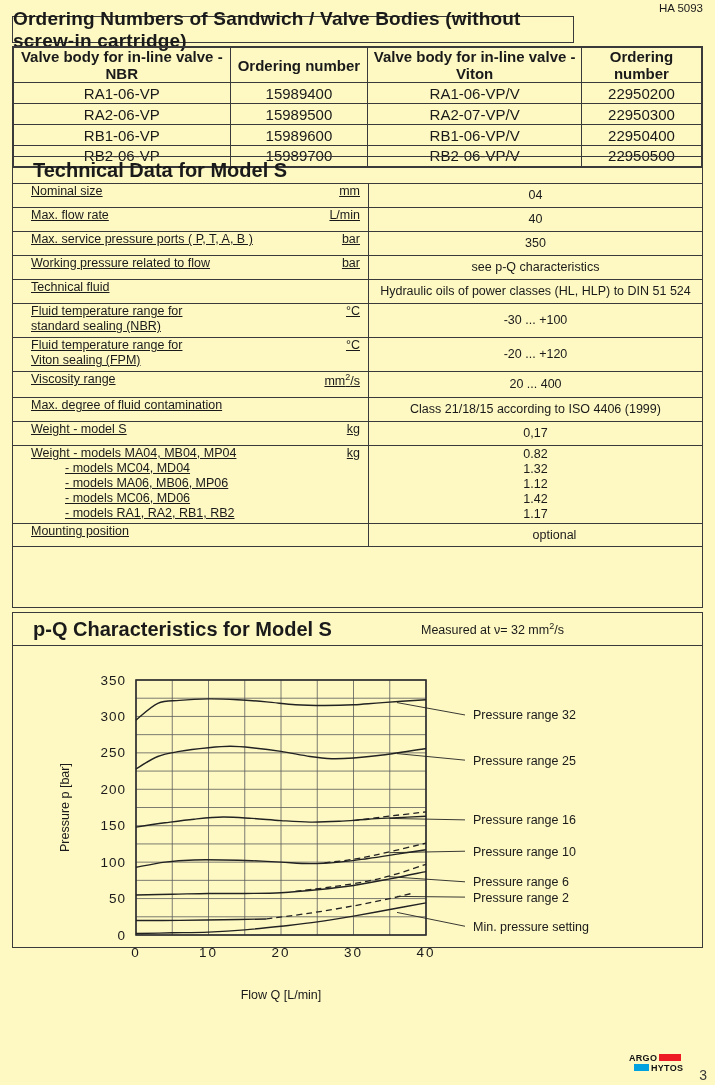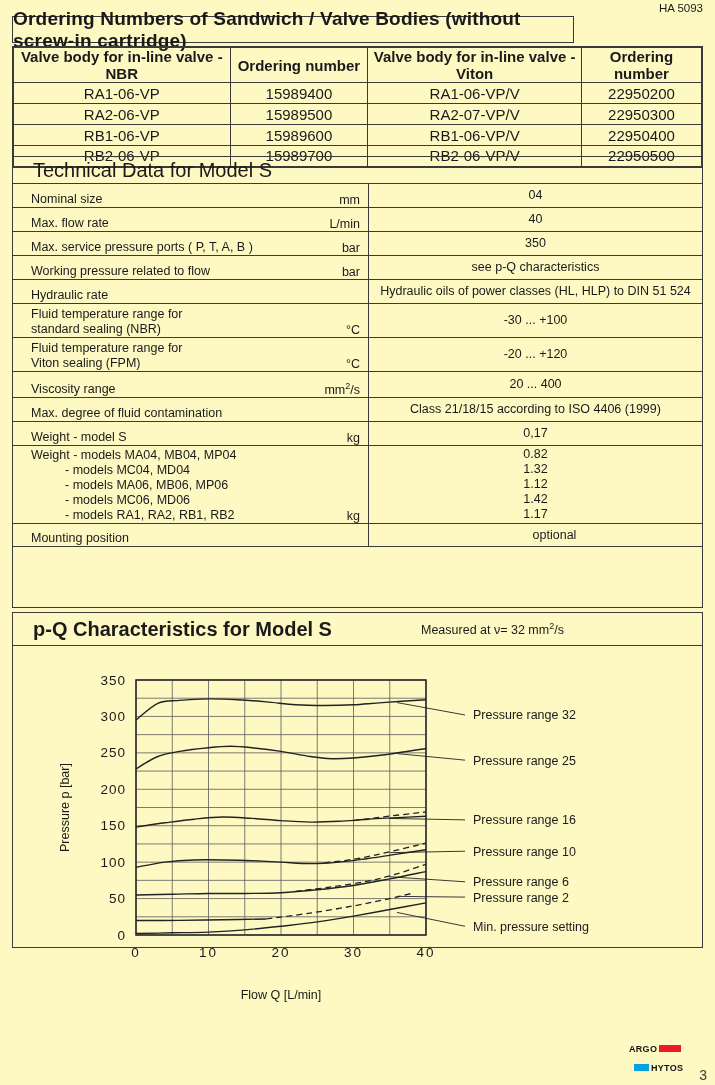--- a/index.html
+++ b/index.html
@@ -15,46 +15,46 @@
 
   .order-table { position:absolute; left:12px; top:46px; width:691px;
                  border-collapse:collapse; table-layout:fixed; font-size:15px; }
   .order-table th, .order-table td { border:1.2px solid #3a3a3a; text-align:center; }
   .order-table { border:2px solid #3a3a3a; }
   .order-table th { height:26px; font-weight:bold; }
   .order-table td { height:21px; font-weight:normal; }
 
   .tech-box { position:absolute; left:12px; width:691px; top:156px; height:452px;
               border:1.5px solid #3a3a3a; }
-  .tech-title { height:26px; padding:2px 0 0 20px; font-size:20px; font-weight:normal; }
+  .tech-title { height:26px; padding:2px 0 0 20px; font-size:20px; font-weight:bold; }
   .trow { display:flex; border-top:1.2px solid #3a3a3a; font-size:12.5px; }
   .trow.last { border-bottom:1.2px solid #3a3a3a;gap:38px; }
-  .tlabel { width:356px; display:flex; align-items:flex-end; justify-content:space-between;
-            padding:0 8px 0 18px; border-right:1.2px solid #3a3a3a; }
+  .tlabel { width:356px; display:flex; align-items:flex-start; justify-content:space-between;
+            padding:0 8px 0 18px; border-right:1.2px solid #3a3a3a;text-decoration:underline; }
   .tlabel .lines { line-height:15px; }
   .tlabel .unit { white-space:nowrap; padding-left:6px; }
   .tvalue { flex:1; display:flex; flex-direction:column; align-items:center; justify-content:center;
             text-align:center; line-height:15px; }
   .indent { padding-left:34px; }
   sup { font-size:9px; }
 
   .pq-box { position:absolute; left:12px; width:691px; top:612px; height:336px;
             border:1.5px solid #3a3a3a; }
   .pq-head { height:33px; border-bottom:1.2px solid #3a3a3a; position:relative;
              display:flex; align-items:center; }
   .pq-title { padding-left:20px; font-size:20px; font-weight:bold; }
   .pq-note { position:absolute; left:408px; top:8px; font-size:12.5px; }
   .chart-wrap { position:relative; width:688px; height:410px; }
 
   .logo { position:absolute; right:26px; bottom:13px; width:60px; }
   .logo-row { display:flex; align-items:center; height:9px; }
   .logo-argo, .logo-hytos { font-size:9px; font-weight:bold; letter-spacing:0.3px; color:#111; }
   .logo-red  { width:22px; height:7px; margin-left:2px; }
   .logo-blue { width:15px; height:7px; margin-right:2px; }
-  .logo-row2 { margin-top:10px; padding-left:5px; }
+  .logo-row2 { margin-top:1px; padding-left:5px; }
   .page-num { position:absolute; right:8px; bottom:2px; font-size:14px; color:#3a3a3a; }
 
   svg text { font-family:"Liberation Sans", sans-serif; fill:#1a1a1a; }
 </style>
 </head>
 <body>
 
 <div class="page">
 
   <div class="doc-code">HA 5093</div>
@@ -132,21 +132,21 @@
     </div>
     <div class="trow" style="height:24px">
       <div class="tlabel">
           <span class="lines">Working pressure related to flow</span>
           <span class="unit">bar</span>
         </div>
       <div class="tvalue">see p-Q characteristics</div>
     </div>
     <div class="trow" style="height:24px">
       <div class="tlabel">
-          <span class="lines">Hydraulic rate</span>
+          <span class="lines">Technical fluid</span>
           <span class="unit"></span>
         </div>
       <div class="tvalue">Hydraulic oils of power classes (HL, HLP) to DIN 51 524</div>
     </div>
     <div class="trow" style="height:34px">
       <div class="tlabel">
         <span class="lines">
           <div>Fluid temperature range for</div>
           <div>standard sealing (NBR)</div>
         </span>

